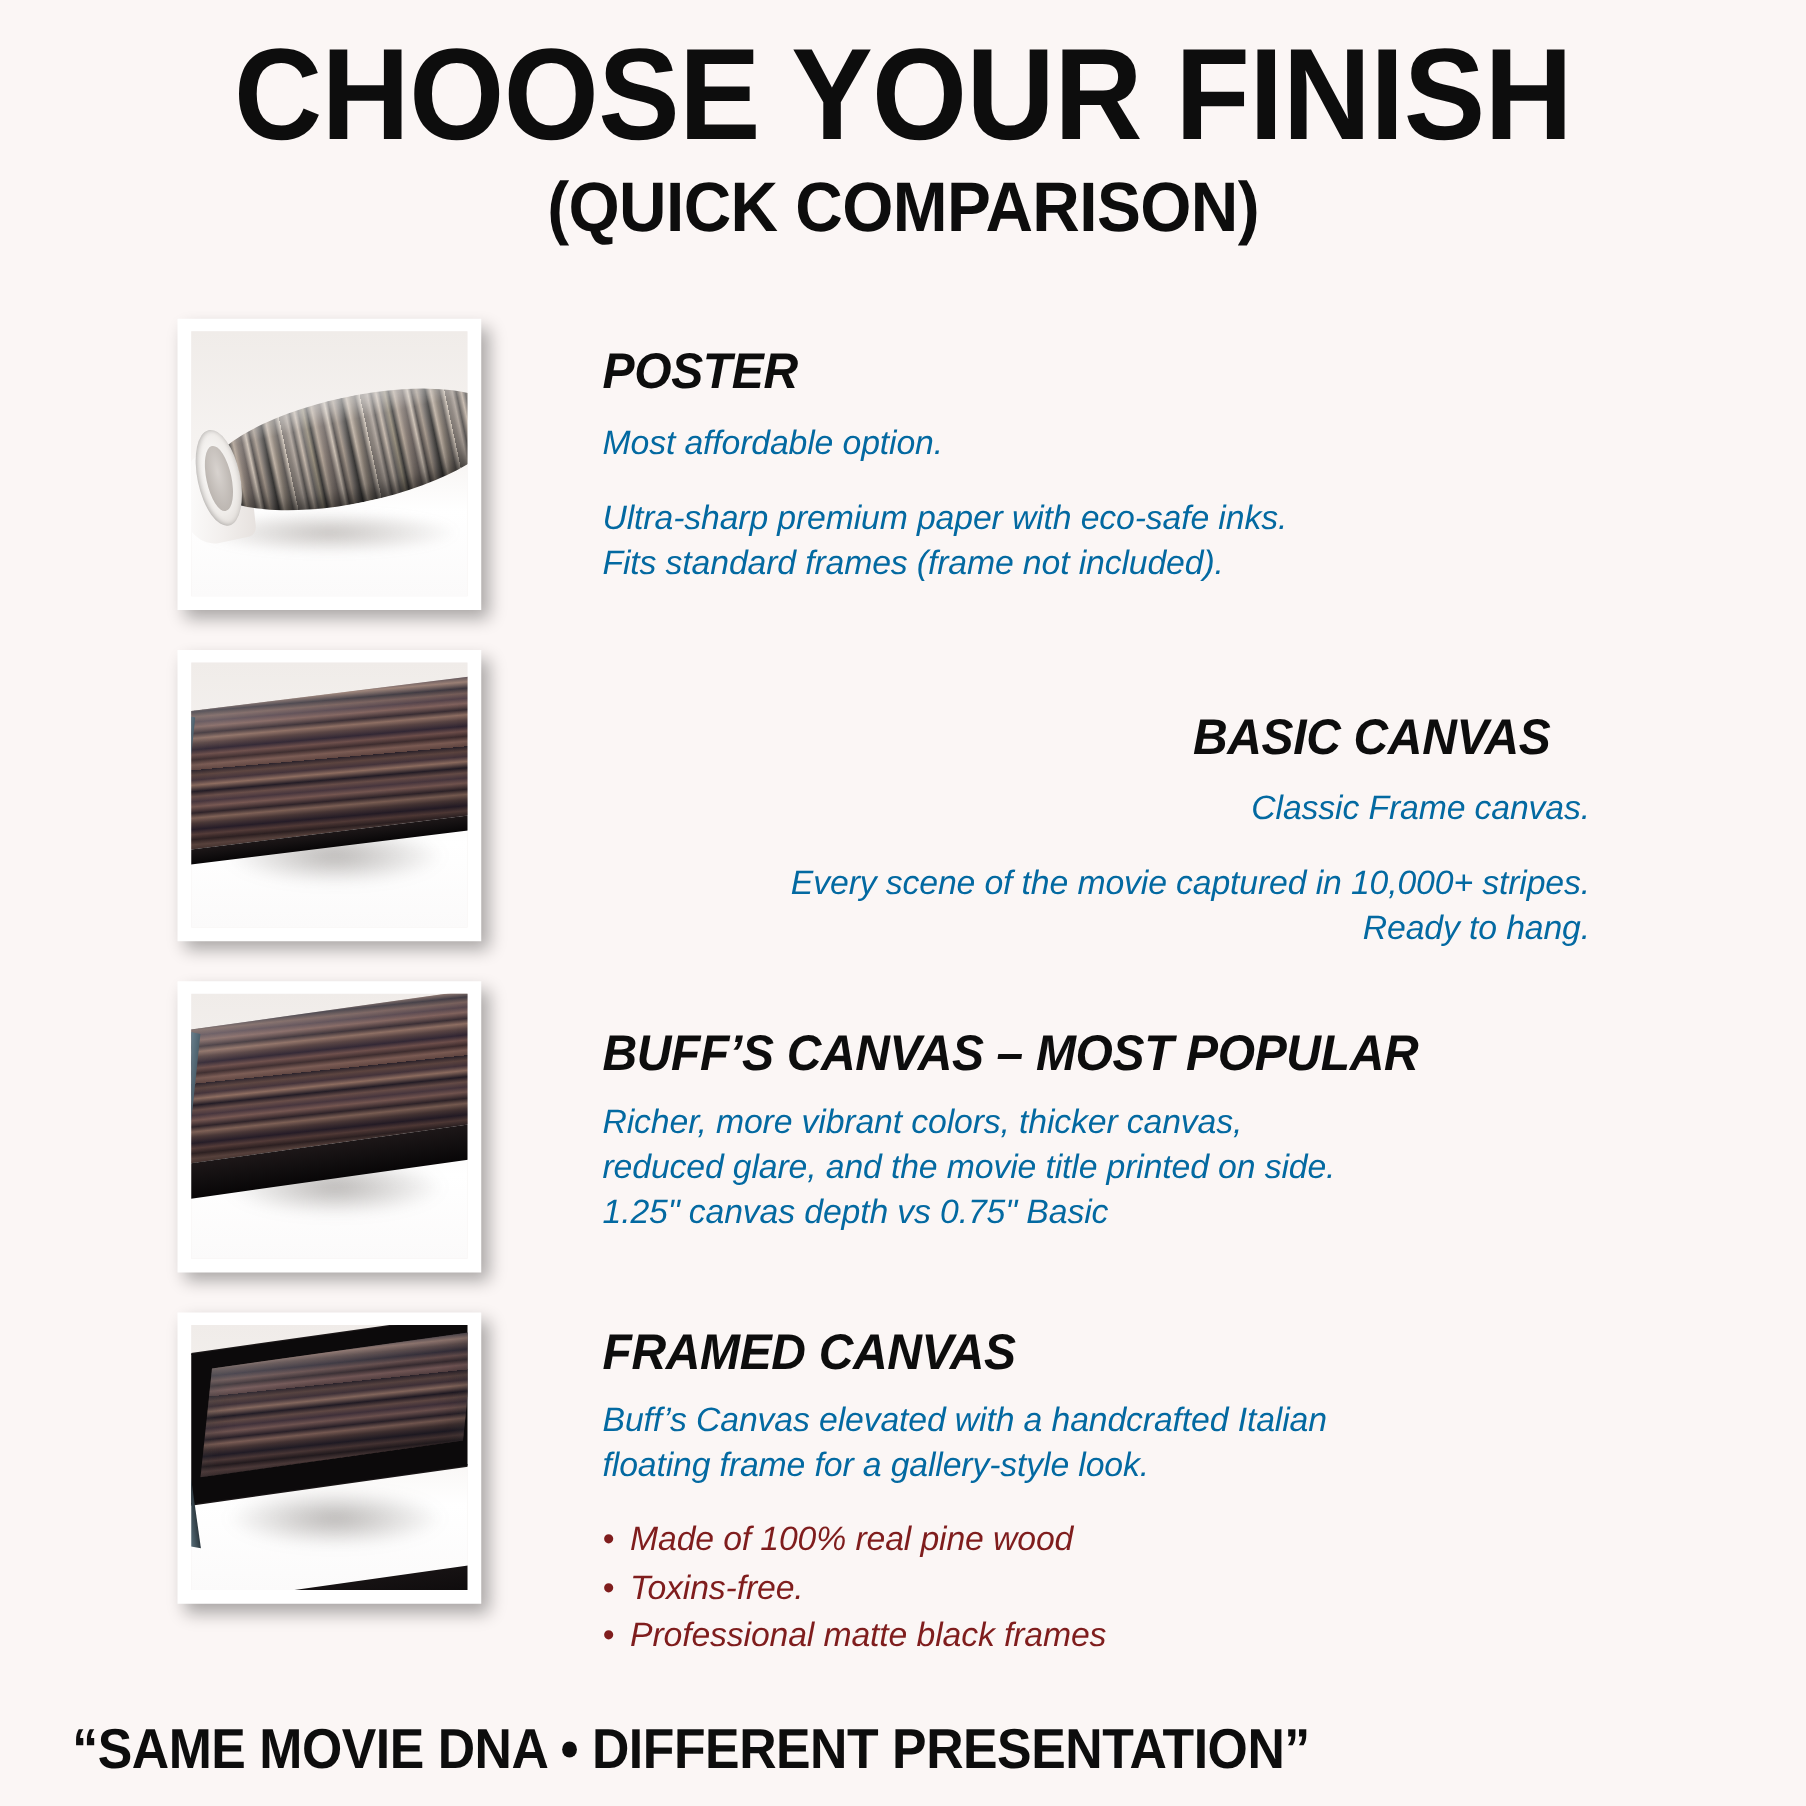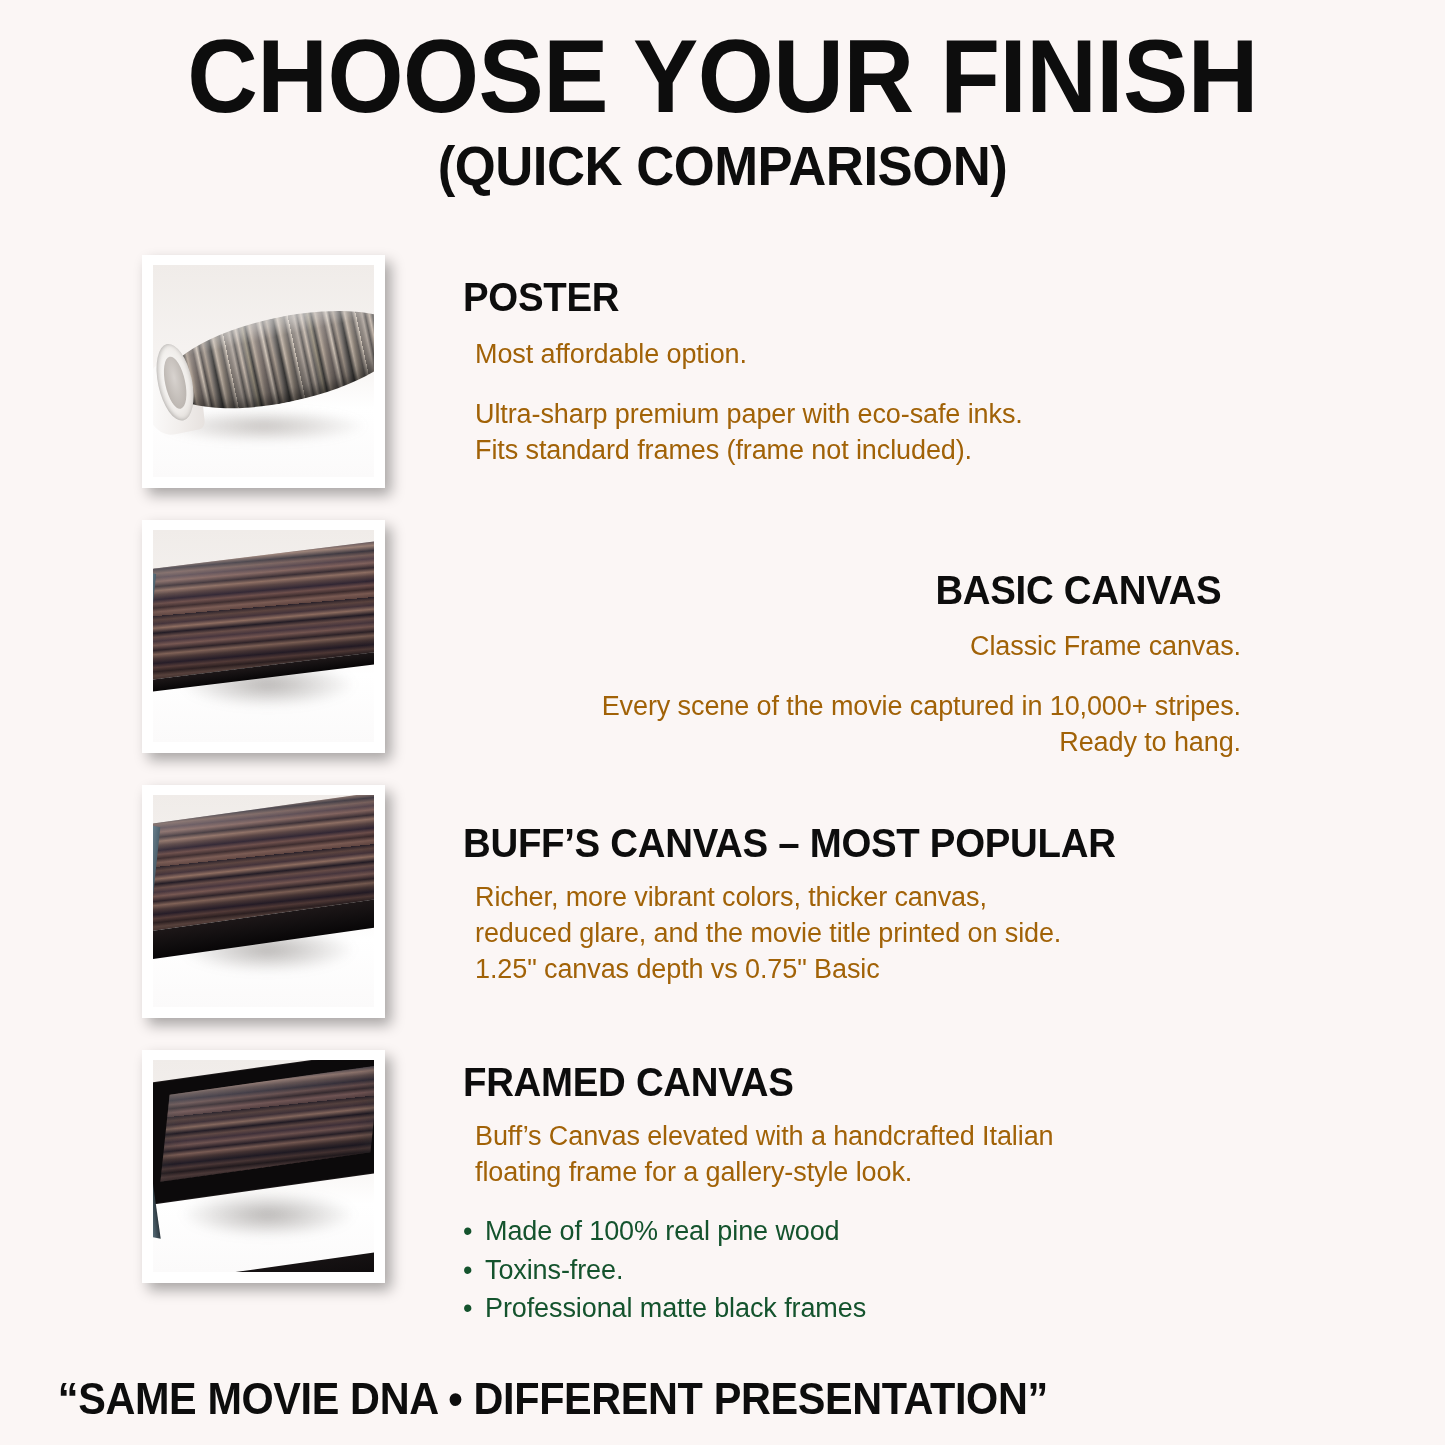--- a/index.html
+++ b/index.html
@@ -259,54 +259,55 @@
   .framed .inner-gloss {
     position: absolute;
     inset: 0;
     background: linear-gradient(175deg, rgba(255,255,255,0.20) 0%, rgba(255,255,255,0.03) 30%,
       rgba(255,255,255,0.0) 58%, rgba(0,0,0,0.12) 100%);
   }
 
   
   .text-col {
     position: absolute;
-    left: 463px;
+    left: 482px;
     top: 0;
     width: 790px;
+    font-style: italic;
   }
   .item-title {
     margin: 0;
     font-size: 40px;
     line-height: 1.0;
     font-weight: 700;
     letter-spacing: -0.3px;
     transform: scaleX(0.96);
     transform-origin: left center;
     color: #0d0d0d;
     white-space: nowrap;
   }
   .para {
-    margin: 12px;
+    margin: 0;
     font-size: 27px;
     line-height: 1.34;
     font-weight: 400;
-    color: #a16207;
+    color: #0369a1;
     letter-spacing: -0.1px;
   }
   .para + .para { margin-top: 24px; }
   .bullets {
     list-style: none;
     margin: 22px 0 0 0;
     padding: 0;
   }
   .bullets li {
     font-size: 27px;
     line-height: 1.42;
     font-weight: 400;
-    color: #14532d;
+    color: #7f1d1d;
     letter-spacing: -0.1px;
     padding-left: 22px;
     position: relative;
   }
   .bullets li::before {
     content: "•";
     position: absolute;
     left: 0;
     top: 0;
   }

